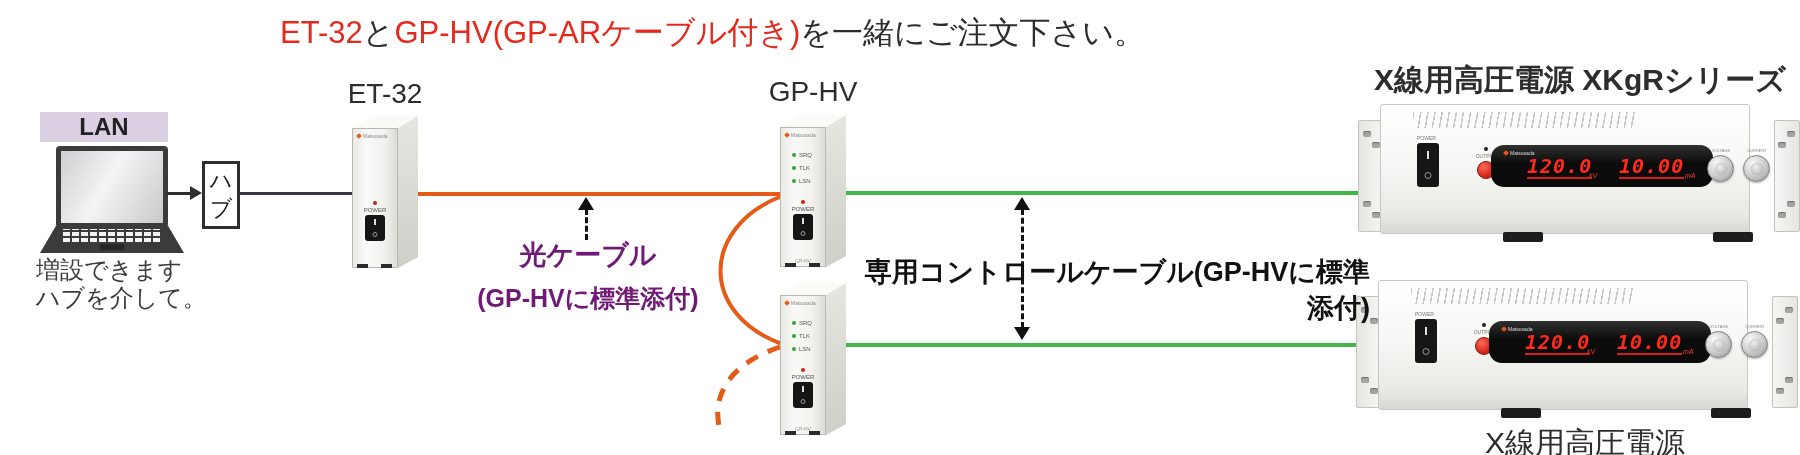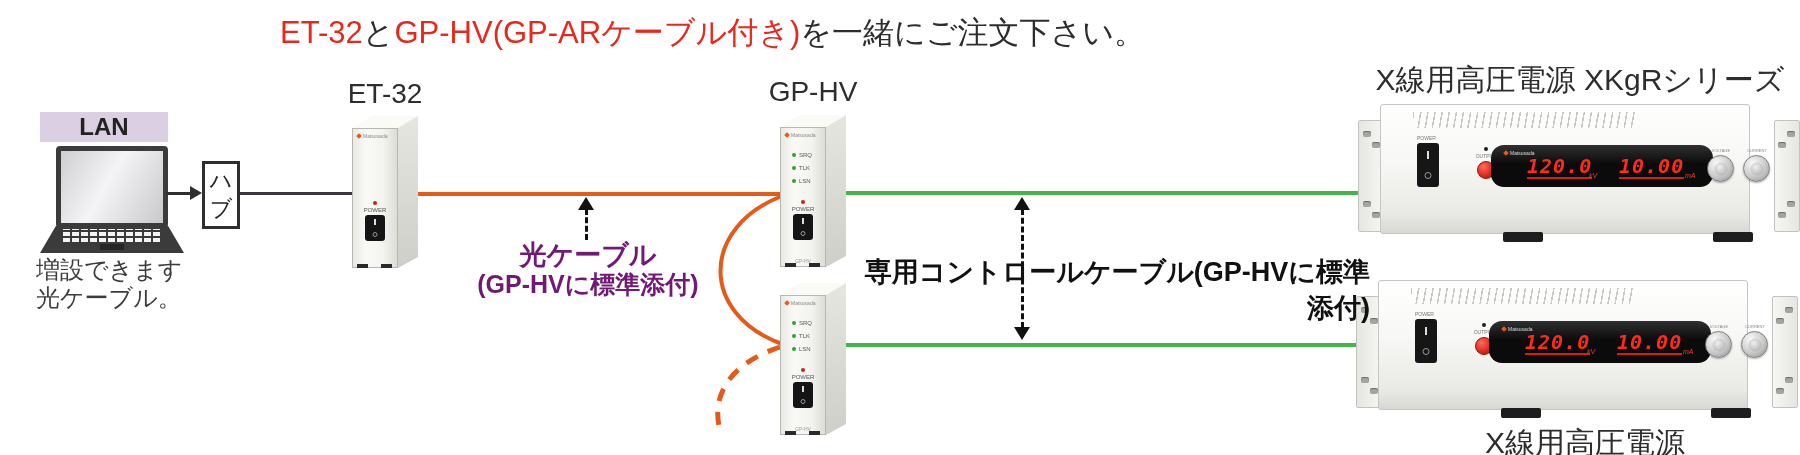--- a/index.html
+++ b/index.html
@@ -73,21 +73,21 @@
   .t-model{position:absolute;bottom:2px;left:0;width:100%;text-align:center;font-size:5px;color:#999;}
   .t-foot{position:absolute;top:148px;width:11px;height:4px;background:#2a2a2a;}
   .t-foot.a{left:5px;}.t-foot.b{left:29px;}
 
   .dev-title{position:absolute;width:140px;text-align:center;font-size:28px;color:#2d2d2d;}
   .et32-caption{position:absolute;left:312px;top:274px;font-size:26px;line-height:30px;color:#404040;}
 
   
   .cable-label{position:absolute;text-align:center;font-weight:bold;color:#701a75;z-index:3;}
   .opt-l1{font-size:27px;line-height:30px;}
-  .opt-l2{font-size:25px;line-height:28px;}
+  .opt-l2{font-size:25px;line-height:28px;margin-top:14px;}
   .ctrl-label{position:absolute;left:860px;top:254px;width:510px;text-align:right;
               font-weight:bold;font-size:27px;color:#111;z-index:3;}
 
   
   .psu{position:absolute;width:442px;height:142px;z-index:2;}
   .psu-ear{position:absolute;top:16px;width:26px;height:112px;border-radius:2px;box-sizing:border-box;
            background:linear-gradient(90deg,#e5e5e1,#f6f6f4);border:1px solid #c2c2be;}
   .psu-ear.left{left:0;}
   .psu-ear.right{right:0;transform:scaleX(-1);}
   .hole{position:absolute;width:8px;height:6px;background:#a5a5a0;border-radius:2px;
@@ -126,21 +126,21 @@
             border:1px solid #7e7e7a;box-shadow:0 1px 2px rgba(0,0,0,.3);}
   .psu-knob::after{content:"";position:absolute;left:50%;top:50%;width:13px;height:13px;
                    transform:translate(-50%,-50%);border-radius:50%;
                    background:radial-gradient(circle at 40% 35%,#efefef,#a5a5a5);}
   .k1{left:326px;}.k2{left:362px;}
   .psu-knoblbl{position:absolute;top:-8px;left:-6px;width:38px;text-align:center;font-size:4px;color:#888;}
   .psu-foot{position:absolute;top:128px;width:40px;height:10px;background:#1d1d1d;border-radius:2px;}
   .f1{left:145px;}.f2{left:355px;}
 
   .psu-title{position:absolute;left:1368px;top:60px;width:424px;text-align:center;
-             font-size:30px;font-weight:400;color:#2d2d2d;}
+             font-size:30px;font-weight:700;color:#2d2d2d;}
   .psu-caption{position:absolute;left:1385px;top:423px;width:400px;text-align:center;
                font-size:30px;font-weight:500;color:#2d2d2d;}
 </style>
 </head>
 <body>
 
 <div class="canvas">
 
   <div class="hdr-note">
     <span class="red">ET-32</span><span>と</span><span class="red">GP-HV(GP-ARケーブル付き)</span><span>を一緒にご注文下さい。</span>
@@ -151,21 +151,21 @@
     <div class="lp-screen">
         <div class="lp-display"></div>
       </div>
     <div class="lp-base">
       <div class="lp-keys"></div>
       <div class="lp-pad"></div>
     </div>
   </div>
   <div class="lan-caption">
     <div>増設できます</div>
-    <div>光ケーブル。</div>
+    <div>ハブを介して。</div>
   </div>
 
   <div class="h-line" style="left:166px;top:192px;width:28px;"></div>
   <div class="arr-right" style="left:190px;top:186px;"></div>
   <div class="hub-box">ハブ</div>
 
   <div class="h-line dark" style="left:240px;top:192px;width:114px;"></div>
 
   <div class="dev-title" style="left:315px;top:78px;">ET-32</div>
   <div class="tower" style="left:352px;top:116px;">

